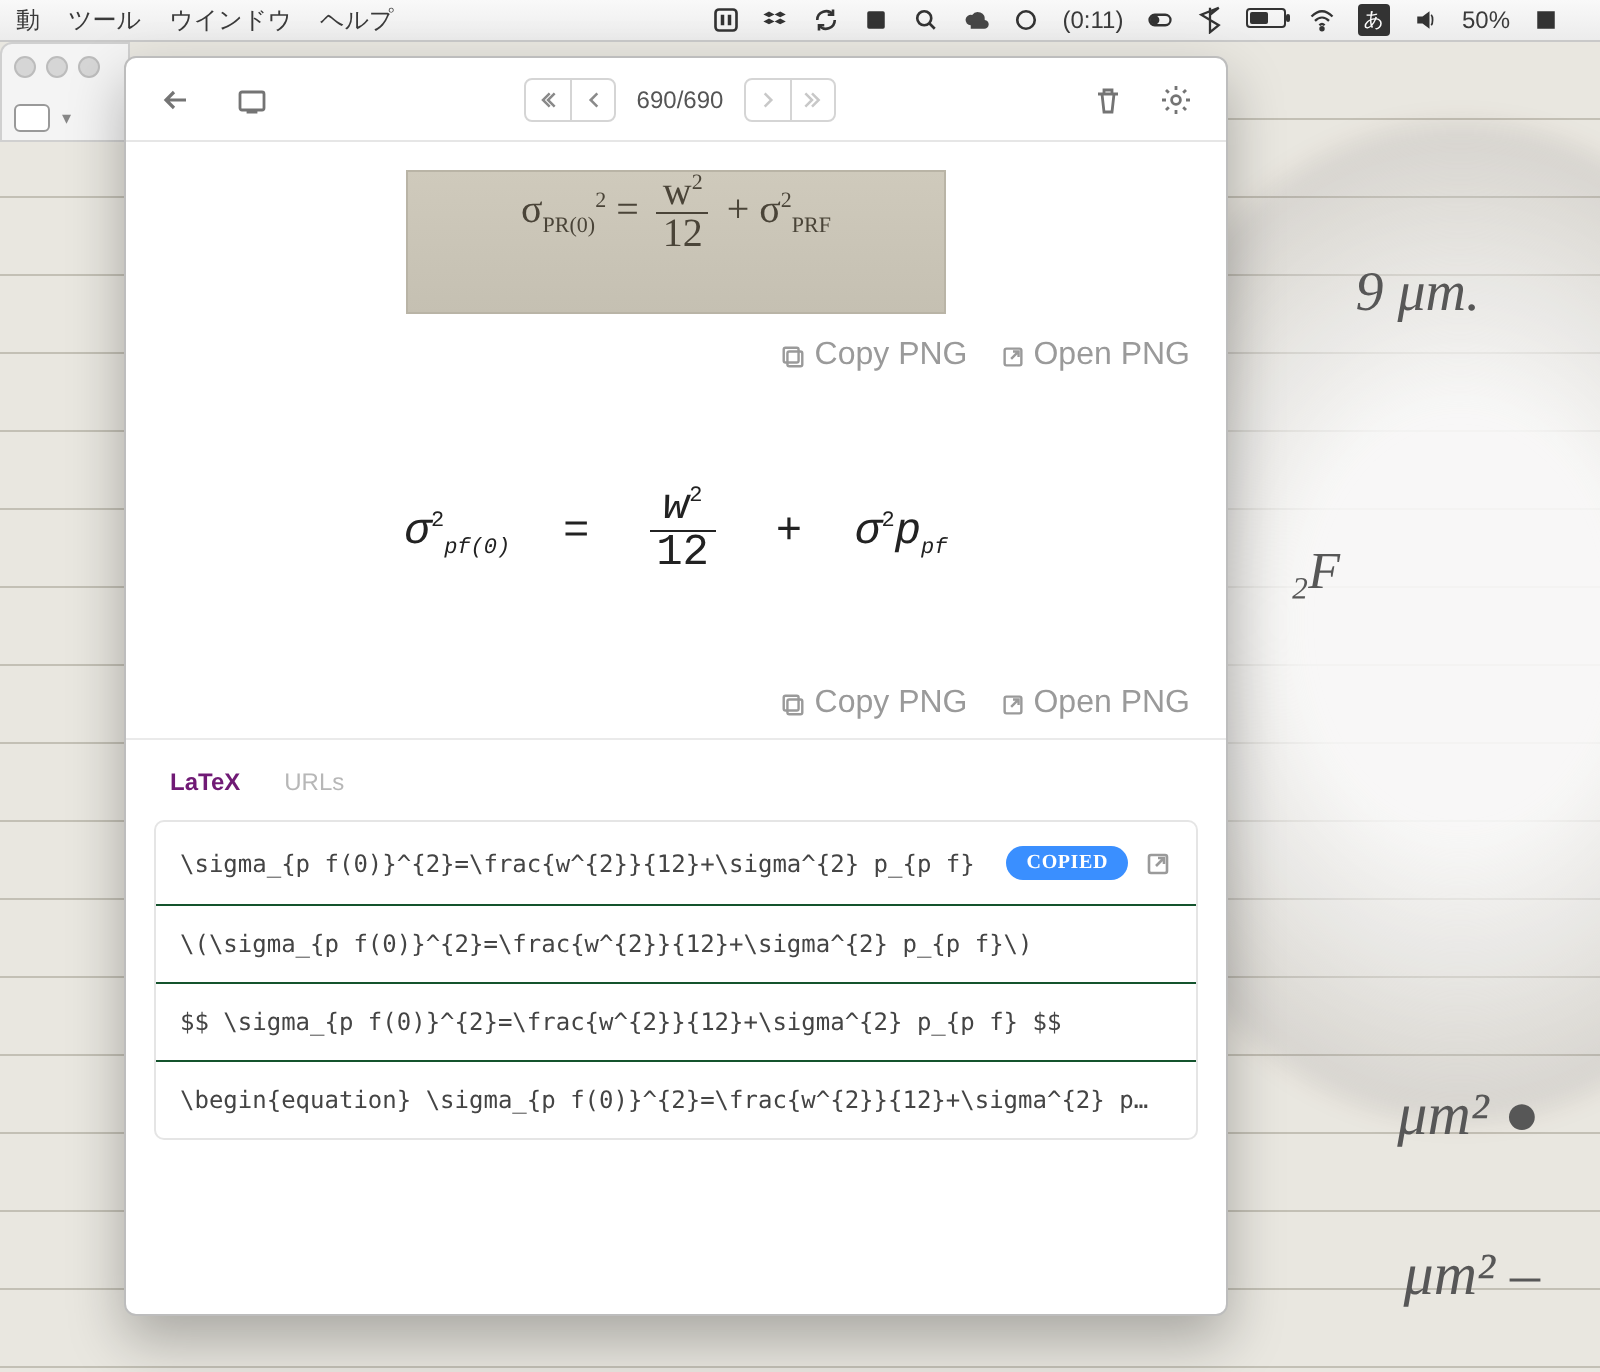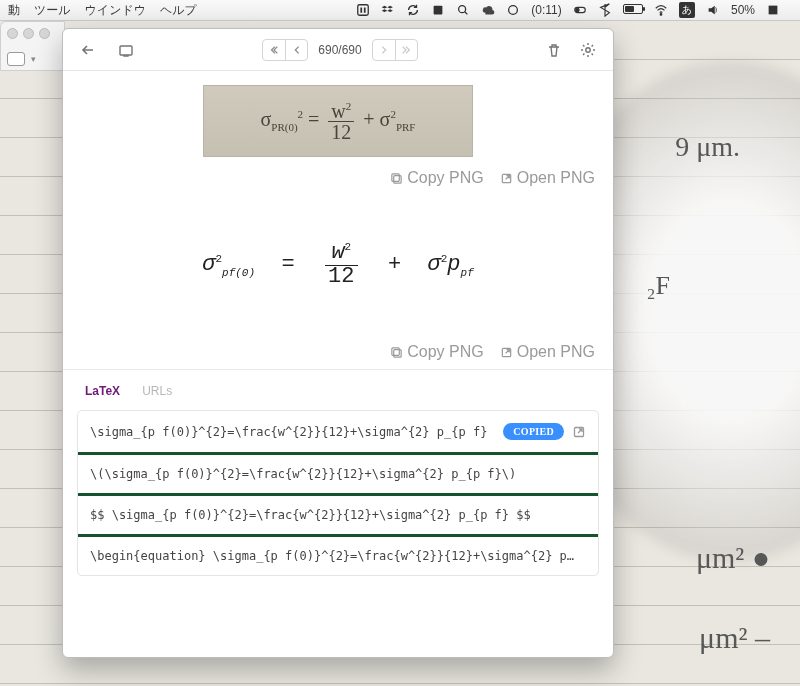--- a/index.html
+++ b/index.html
@@ -34,21 +34,21 @@
     position: absolute; inset: 21px 0 0 0;
     background: #efece5;
     background-image: repeating-linear-gradient(#efece5, #efece5 38px, #c7c3b8 38px, #c7c3b8 39px);
     filter: contrast(0.95);
   }
   .shadow-blob {
     position:absolute; right:-120px; top:40px; width:380px; height:500px;
     background: radial-gradient(ellipse at center, rgba(255,255,255,0.9) 30%, rgba(0,0,0,0.08) 70%);
     border-radius:50%; filter: blur(6px);
   }
-  .hand { position:absolute; color:#555; font-family: "Comic Sans MS", cursive; }
+  .hand { position:absolute; color:#555; font-family: "Comic Sans MS", cursive; font-style: italic; }
 
   
   .back-window {
     position:absolute; left:0; top:21px; width:65px; height:50px;
     background:#f4f4f4; border:1px solid #d0d0d0; border-top-left-radius:6px;
     display:flex; align-items:flex-start; gap:5px; padding:6px;
   }
   .traffic { width:11px; height:11px; border-radius:50%; background:#d6d6d6; border:1px solid #bcbcbc;}
   .back-window .row2 { position:absolute; left:6px; top:30px; display:flex; gap:6px; align-items:center;}
   .sq { width:18px; height:14px; border:1px solid #999; border-radius:3px; background:#fff;}
@@ -76,21 +76,21 @@
   .nav-pair .half + .half { border-left:1px solid #d5d5d5;}
   .page-ind { font-size:12px; color:#555; }
   .right-tools { display:flex; gap:8px;}
 
   .content { flex:1; overflow:auto; }
 
   .snip {
     margin:14px auto 4px; width:270px; height:72px;
     background:linear-gradient(#cfcabc,#c5c0b2);
     border:1px solid #b9b4a6;
-    display:flex; align-items:center; justify-content:center;
+    display:flex; justify-content:center;
     position:relative;
   }
   .snip .scan {
     font-family: "Times New Roman", serif; font-size:20px; color:#4a4438;
   }
   .sup{font-size:11px; vertical-align:super;}
   .sub{font-size:11px; vertical-align:sub;}
   .frac { display:inline-flex; flex-direction:column; align-items:center; vertical-align:middle; margin:0 4px;}
   .frac .n, .frac .d { line-height:1; padding:0 3px;}
   .frac .bar { width:100%; border-top:1.3px solid currentColor; }
@@ -115,21 +115,21 @@
   .tabs .tab.active { color:#701a75; font-weight:600;}
 
   .latex-list {
     margin:2px 14px 8px; border:1px solid #e5e5e5; border-radius:5px;
     font-family: Menlo, Consolas, monospace; font-size:12px; color:#444;
   }
   .latex-row {
     padding:12px 12px; display:flex; align-items:center; gap:8px;
     white-space:nowrap; overflow:hidden; text-overflow:ellipsis;
   }
-  .latex-row + .latex-row { border-top:3px solid #14532d;justify-content:flex-end;}
+  .latex-row + .latex-row { border-top:1px solid #14532d;justify-content:flex-end;}
   .latex-row .code { flex:1; overflow:hidden; text-overflow:ellipsis;}
   .badge {
     background:#3a8fff; color:#fff; border-radius:11px;
     font-size:10px; padding:3px 10px; font-family:-apple-system; font-weight:600;
     letter-spacing:0.3px;
   }
   .ext-icon { width:14px; height:14px; stroke:#9a9a9a;}
 
   .conf {
     margin:10px 18px 14px; font-size:10px; color:#9a9a9a;

